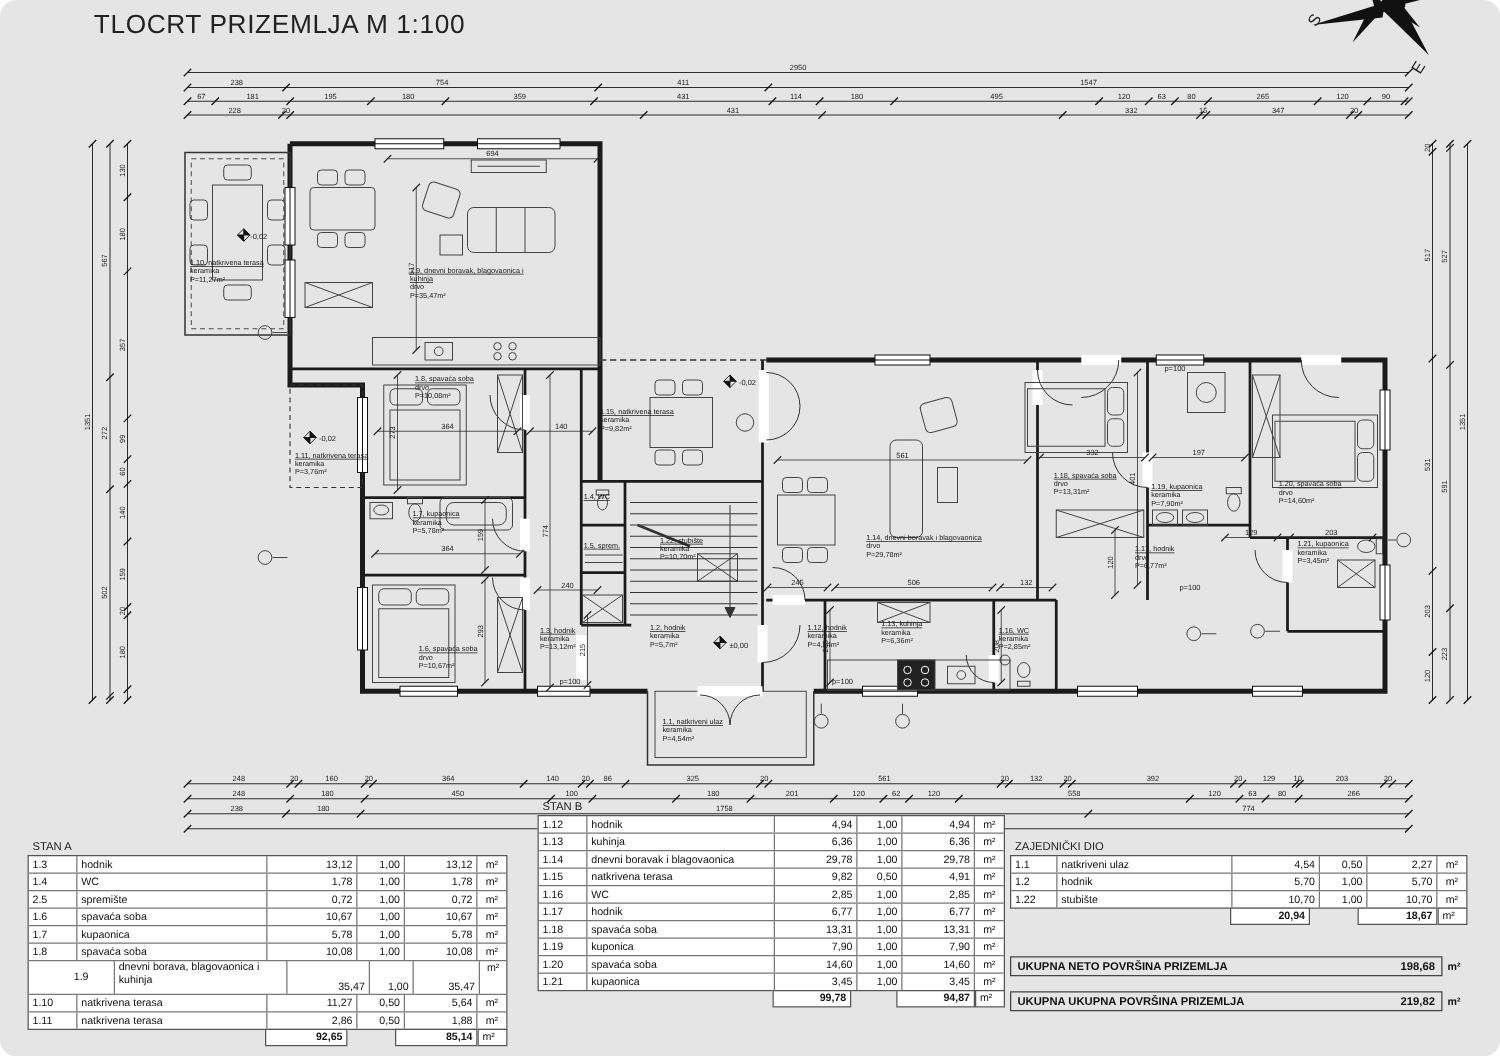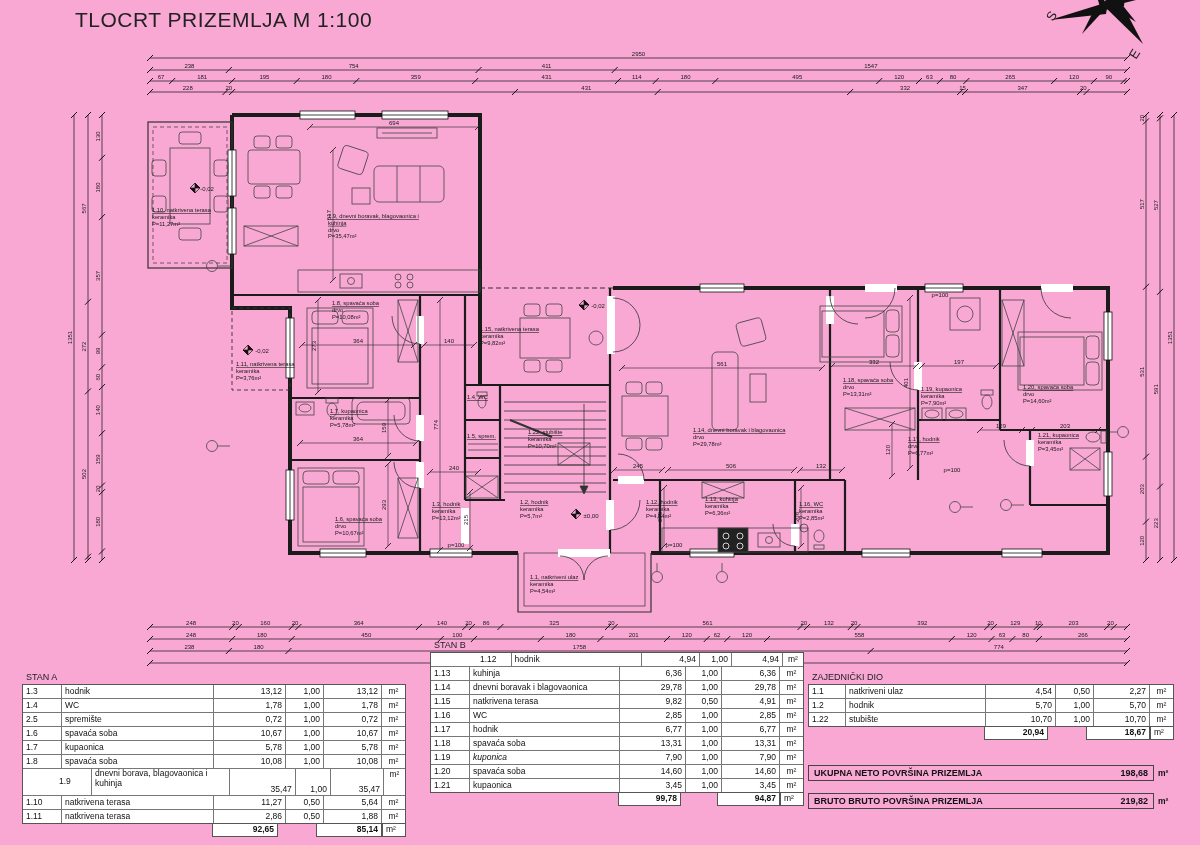--- a/index.html
+++ b/index.html
@@ -1,17 +1,17 @@
 <!DOCTYPE html>
 <html><head>
 <meta charset="utf-8">
 <style>
   html,body{margin:0;padding:0;background:#fff;}
-  #page{position:relative;width:1200px;height:845px;background:#f9a8d4;overflow:hidden;
-        font-family:"Liberation Sans",sans-serif;color:#111;}
+  #page{position:relative;width:1200px;height:845px;background:#e5e5e5;overflow:hidden;
+        font-family:"Liberation Sans",sans-serif;color:#111;border-radius:13px;}
   #page-title{position:absolute;left:75px;top:8px;font-size:21px;font-weight:400;
         letter-spacing:.5px;color:#222;margin:0;font-family:"Liberation Sans",sans-serif;}
   #plan-svg{position:absolute;left:0;top:0;}
   
   .ftable{position:absolute;font-size:8.5px;line-height:1.15;color:#111;}
   .ft-title{font-size:9px;margin:0 0 2px 4px;color:#222;}
   .ft-body{border:1.2px solid #555;background:#fff;}
   .trow{display:flex;height:13px;}
   .trow + .trow{border-top:1px solid #777;}
   .trow.tall{height:26px;}
@@ -1020,21 +1020,21 @@
           <span class="tot-box tot-num" style="width: 72px;">92,65</span>
           <span style="width: 38px;"></span>
           <span class="tot-box tot-num" style="width: 58px;">85,14</span>
           <span class="tot-box" style="width: 24px;">m²</span>
         </div>
       </div>
       <div class="ftable" style="left: 430px; top: 640px;">
         <div class="ft-title">STAN B</div>
         <div class="ft-body" style="width: 372px;">
           <div class="trow">
-            <span class="tcell id" style="width: 38px; margin-left: 46px;">1.12</span>
+            <span class="tcell id" style="width: 38px;">1.12</span>
             <span class="tcell name" style="width: 150px;">hodnik</span>
             <span class="tcell num" style="width: 66px;">4,94</span>
             <span class="tcell num" style="width: 36px;">1,00</span>
             <span class="tcell num" style="width: 58px;">4,94</span>
             <span class="tcell unit" style="width: 24px;">m²</span>
           </div>
           <div class="trow">
             <span class="tcell id" style="width: 38px;">1.13</span>
             <span class="tcell name" style="width: 150px;">kuhinja</span>
             <span class="tcell num" style="width: 66px;">6,36</span>
@@ -1077,21 +1077,21 @@
           <div class="trow">
             <span class="tcell id" style="width: 38px;">1.18</span>
             <span class="tcell name" style="width: 150px;">spavaća soba</span>
             <span class="tcell num" style="width: 66px;">13,31</span>
             <span class="tcell num" style="width: 36px;">1,00</span>
             <span class="tcell num" style="width: 58px;">13,31</span>
             <span class="tcell unit" style="width: 24px;">m²</span>
           </div>
           <div class="trow">
             <span class="tcell id" style="width: 38px;">1.19</span>
-            <span class="tcell name" style="width: 150px; font-style: italic;">kuponica</span>
+            <span class="tcell name" style="width: 150px;">kuponica</span>
             <span class="tcell num" style="width: 66px;">7,90</span>
             <span class="tcell num" style="width: 36px;">1,00</span>
             <span class="tcell num" style="width: 58px;">7,90</span>
             <span class="tcell unit" style="width: 24px;">m²</span>
           </div>
           <div class="trow">
             <span class="tcell id" style="width: 38px;">1.20</span>
             <span class="tcell name" style="width: 150px;">spavaća soba</span>
             <span class="tcell num" style="width: 66px;">14,60</span>
             <span class="tcell num" style="width: 36px;">1,00</span>
@@ -1155,18 +1155,18 @@
 
   <div class="sumbar" style="left:808px;top:765px">
     <div class="sumbox">
       <span>UKUPNA NETO POVRŠINA PRIZEMLJA</span>
       <span class="sumval">198,68</span>
     </div>
     <span class="sumunit">m²</span>
   </div>
   <div class="sumbar" style="left:808px;top:793px">
     <div class="sumbox">
-      <span>BRUTO BRUTO POVRŠINA PRIZEMLJA</span>
+      <span>UKUPNA UKUPNA POVRŠINA PRIZEMLJA</span>
       <span class="sumval">219,82</span>
     </div>
     <span class="sumunit">m²</span>
   </div>
 </div>
 
 </body></html>

